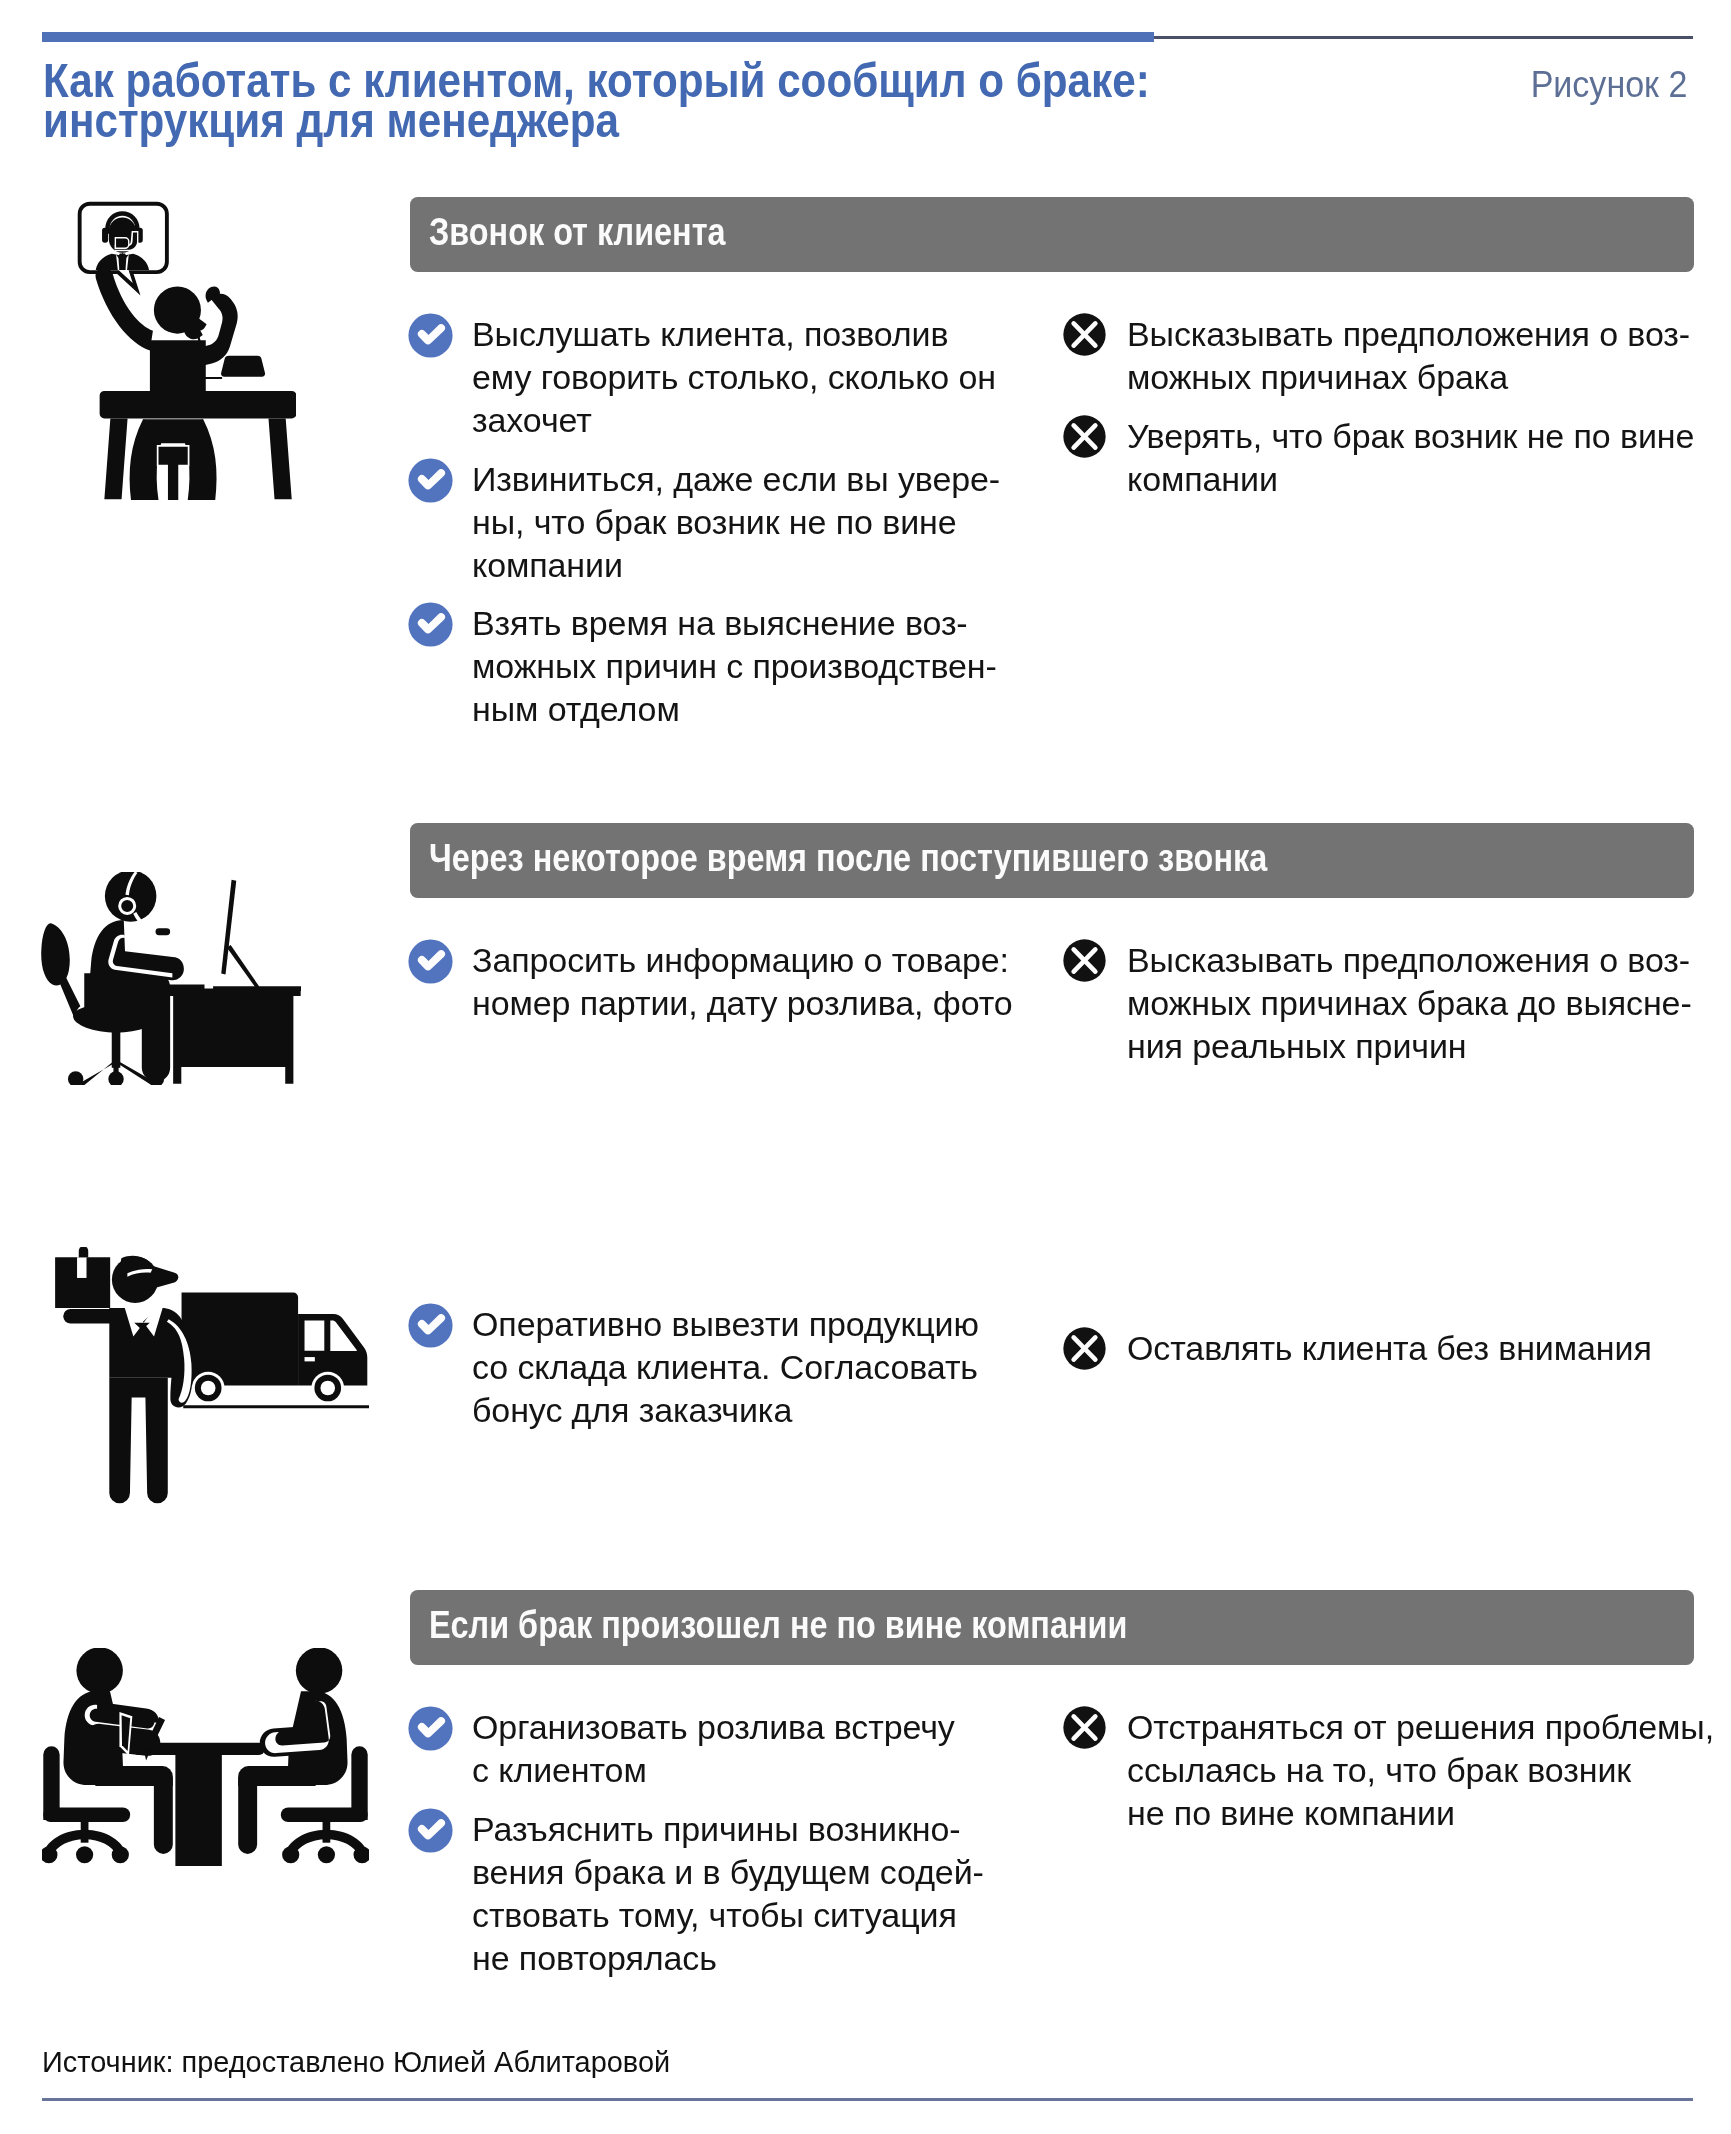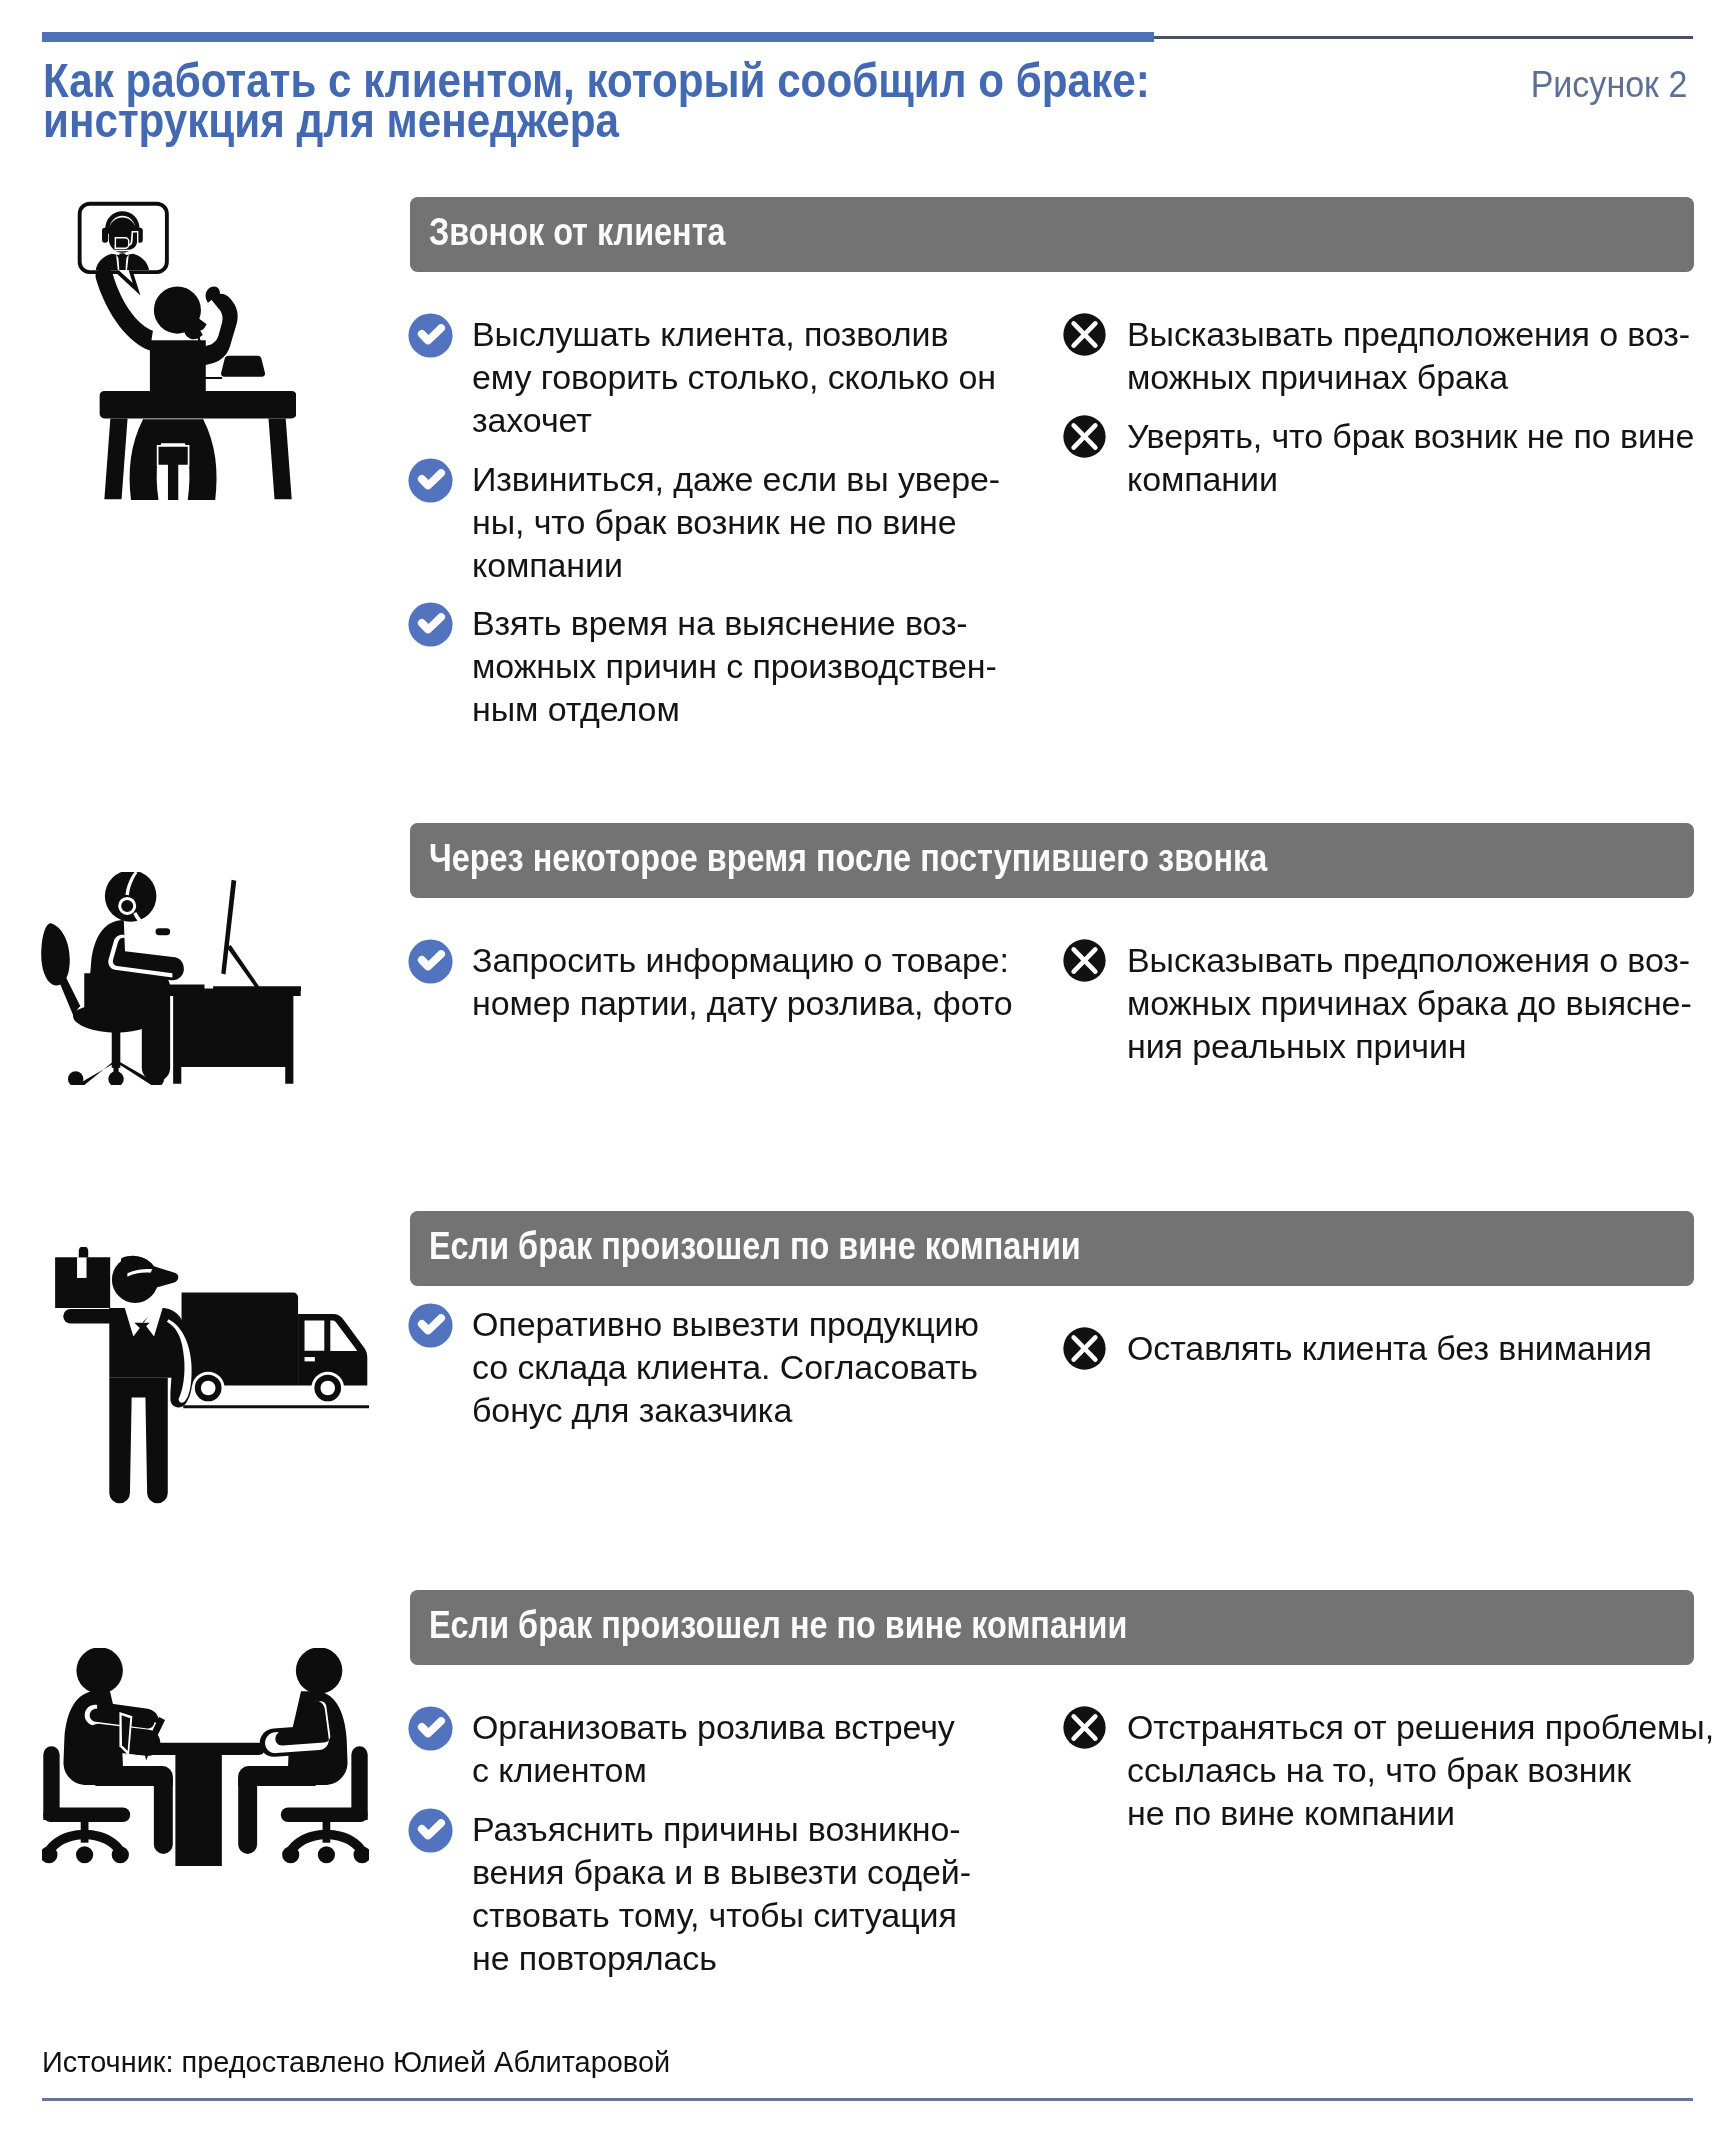--- a/index.html
+++ b/index.html
@@ -264,23 +264,20 @@
 <path fill="#fff" d="M82 71 h10 l12 17 -12 16 z M126 71 h-10 l-12 17 12 16 z"></path>
 
 <path d="M93 88 h18 l-9 8.5 9 8.5 h-18 l9-8.5 z"></path>
 
 <path d="M131 78 c18 9 29 31 30 59 c1 22 -2 37 -8 45 c-6 8-18 5-18-5.5 c0-19 3-32 1.5-45 c-2-18 -8-27 -18-32 z"></path>
 <path fill="#fff" d="M133 84 c15 8 25 27 26.5 52 c1 20 -1.5 35.5 -7 42.5 c-3 4-7.5 3-8-1.5 c5.5-11 8-29 6.5-47 c-2-24 -8-36 -20-43 z"></path>
 
 <path d="M64 152 h68 v134 a12 12 0 0 1-24 0 l-2-111 h-16 l-2 111 a12 12 0 0 1-24 0 z"></path>
 </g>
     </svg>
-  <div class="hbar" style="top:1211px">
-      <div class="hbar-label">Если брак произошел по вине компании</div>
-    </div>
   <div class="col col-do" style="top:1303px">
     <div class="bullet">
         <span class="bic"><svg viewBox="0 0 52 52" width="45" height="45">
             <circle cx="26" cy="26" r="25.5" fill="#5274bf"></circle>
             <path d="M12.6 27.4 a4.6 4.6 0 0 1 6.5-6.5 l4.6 4.6 11.4-11.4 a4.6 4.6 0 0 1 6.5 6.5 L26.3 34.9 a4.6 4.6 0 0 1-6.5 0 z" fill="#fdfdfd"></path>
           </svg></span>
         <div class="btx">Оперативно вывезти продукцию
 со склада клиента. Согласовать
 бонус для заказчика</div>
       </div>
@@ -365,21 +362,21 @@
           </svg></span>
         <div class="btx">Организовать розлива встречу
 с клиентом</div>
       </div>
     <div class="bullet">
         <span class="bic"><svg viewBox="0 0 52 52" width="45" height="45">
             <circle cx="26" cy="26" r="25.5" fill="#5274bf"></circle>
             <path d="M12.6 27.4 a4.6 4.6 0 0 1 6.5-6.5 l4.6 4.6 11.4-11.4 a4.6 4.6 0 0 1 6.5 6.5 L26.3 34.9 a4.6 4.6 0 0 1-6.5 0 z" fill="#fdfdfd"></path>
           </svg></span>
         <div class="btx">Разъяснить причины возникно-
-вения брака и в вывезти содей-
+вения брака и в будущем содей-
 ствовать тому, чтобы ситуация
 не повторялась</div>
       </div>
   </div>
   <div class="col col-dont" style="top:1706px">
     <div class="bullet">
         <span class="bic"><svg viewBox="0 0 50 50" width="43" height="43">
             <circle cx="25" cy="25" r="24.6" fill="#111111"></circle>
             <g stroke="#fdfdfd" stroke-width="5.4" stroke-linecap="round">
               <line x1="12.4" y1="12.1" x2="37.6" y2="37.9"></line>

